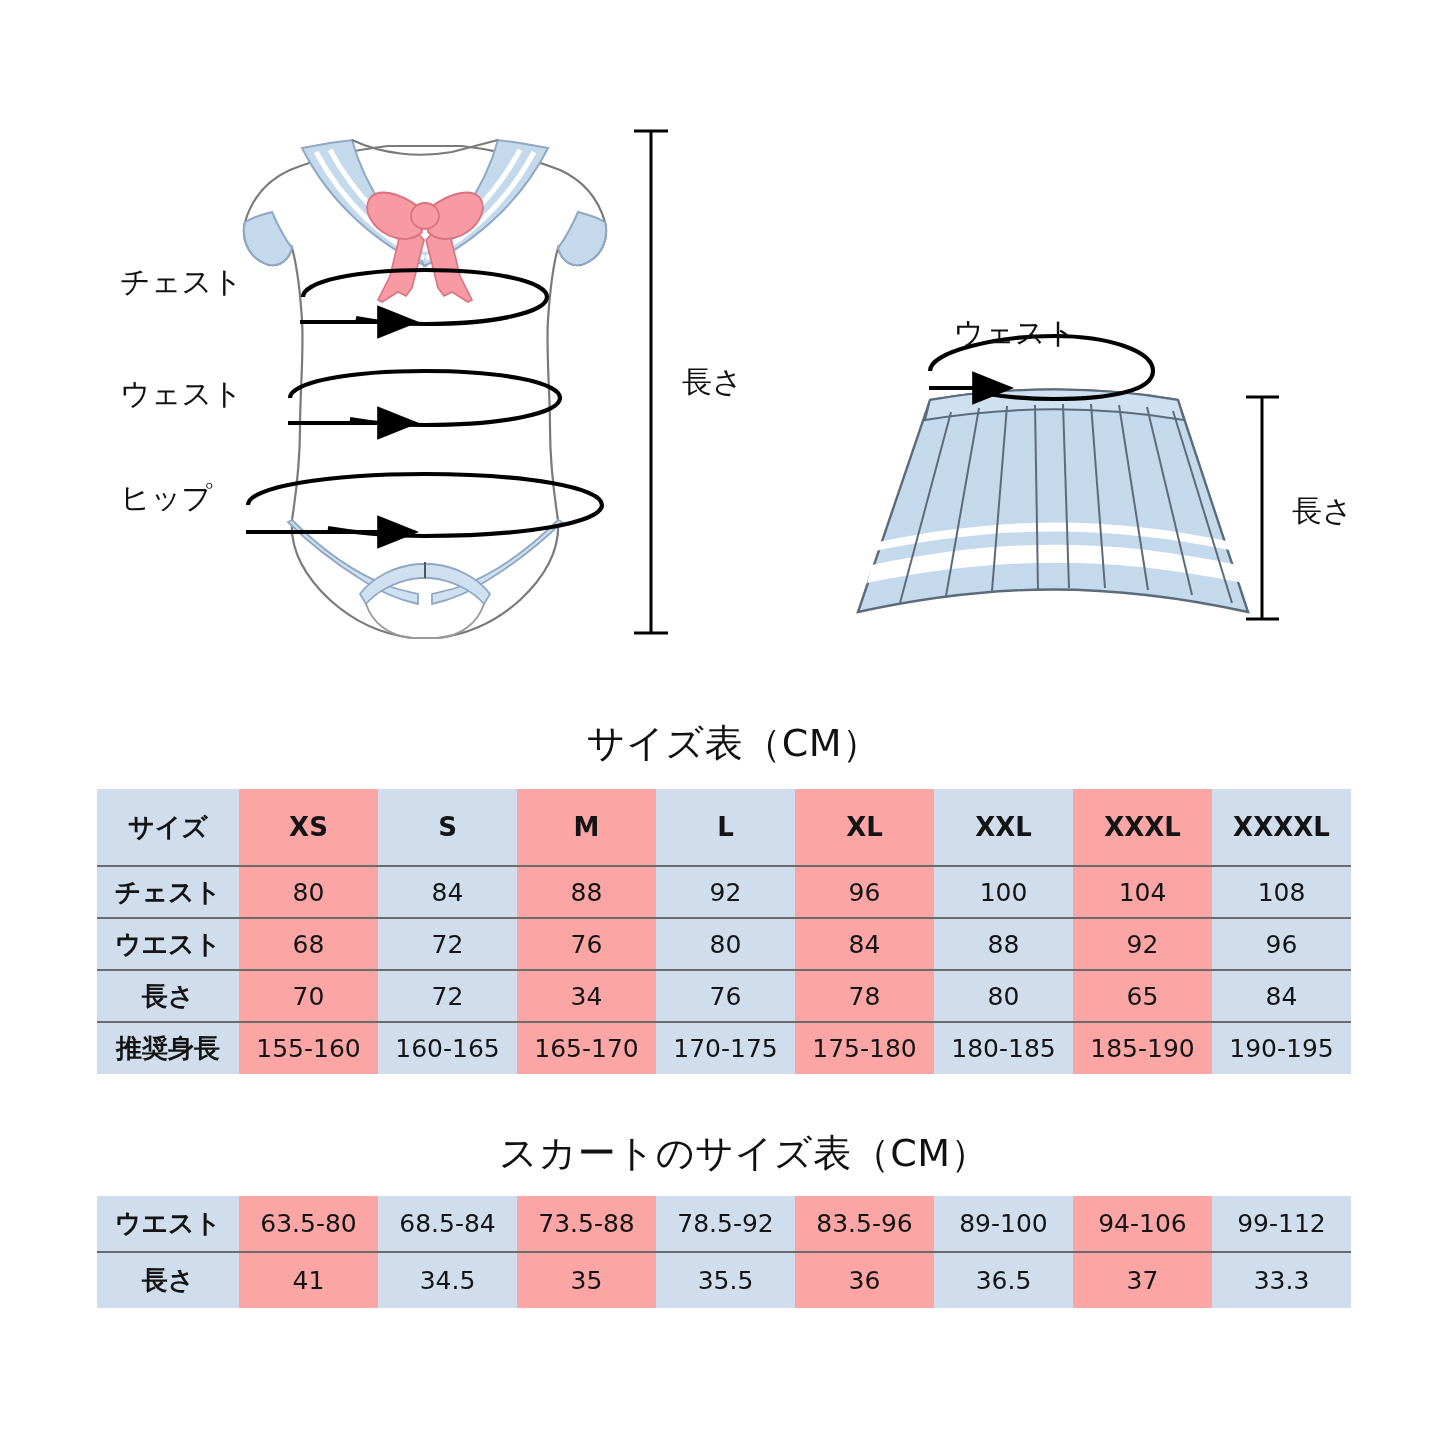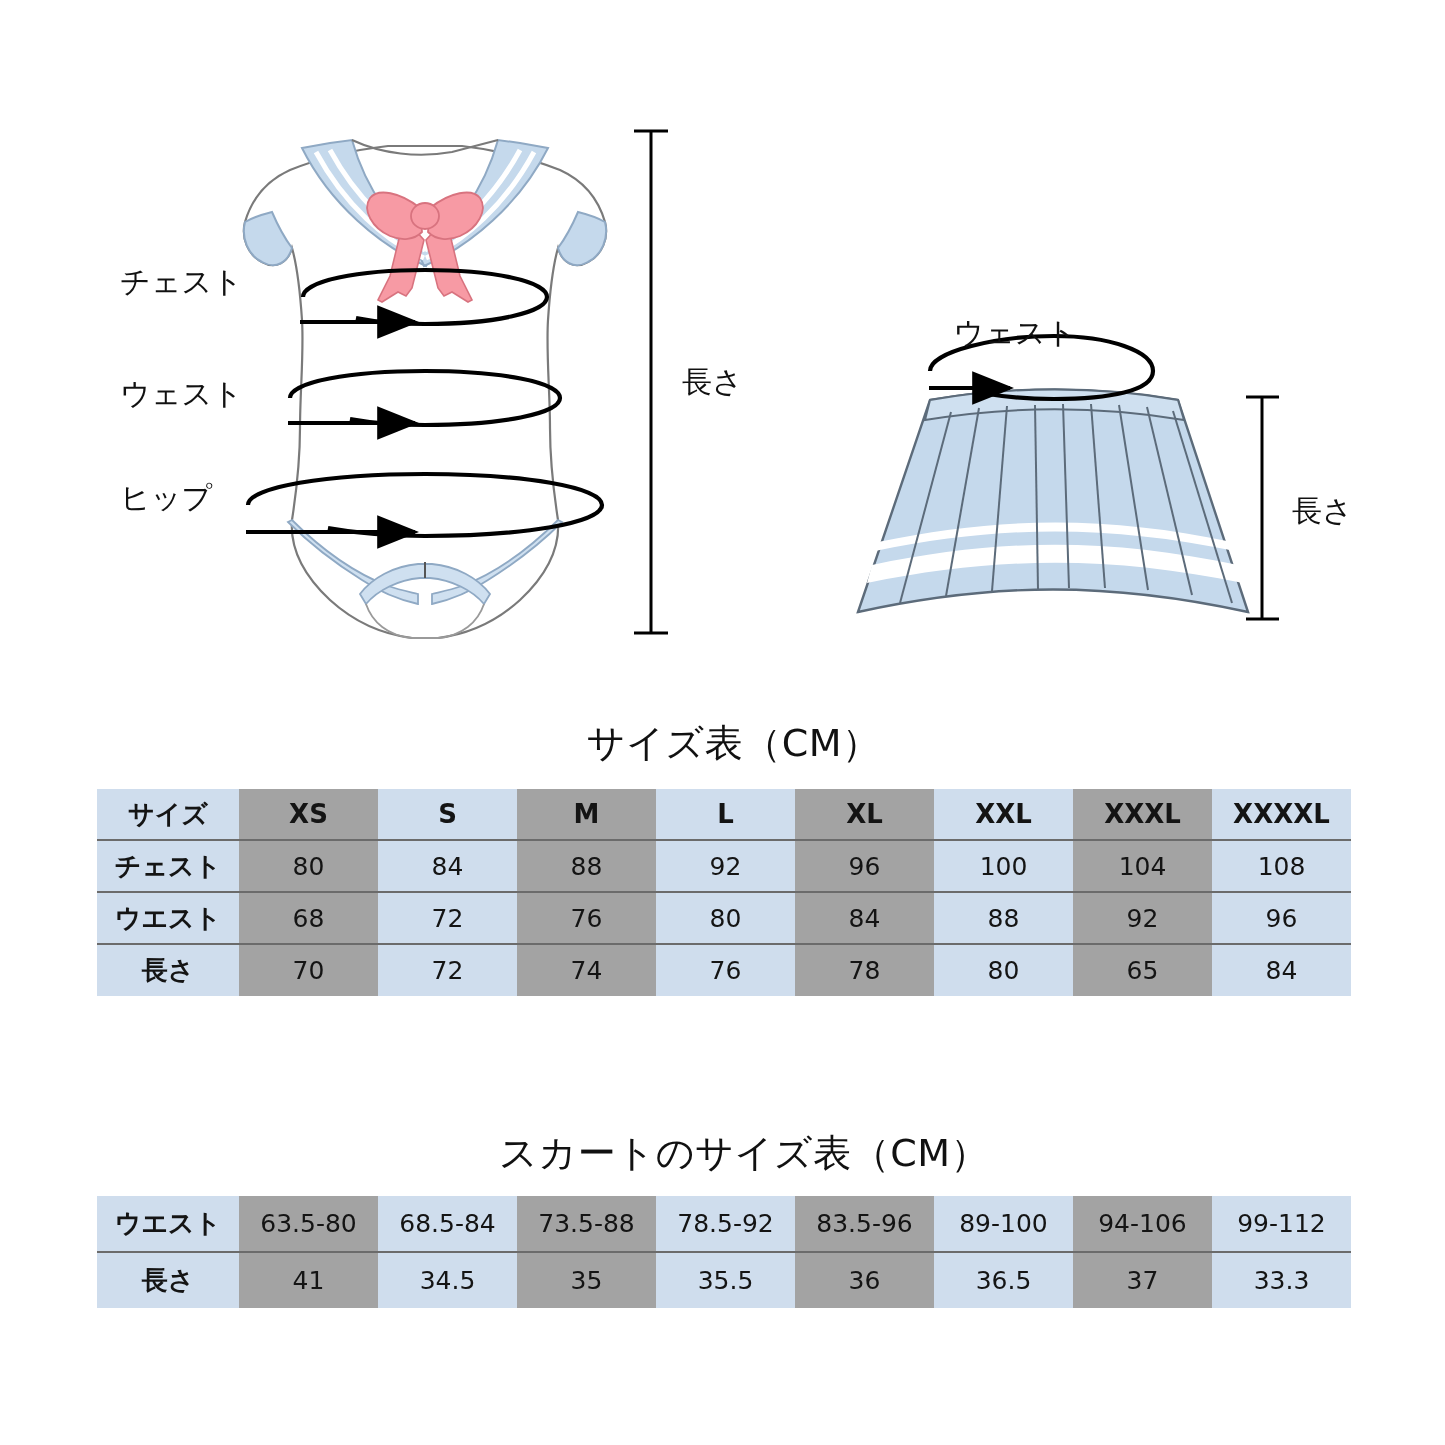--- a/index.html
+++ b/index.html
@@ -74,27 +74,27 @@
     color: #141414;
     padding: 0;
     height: 52px;
     white-space: nowrap;
   }
   .size-table col.c-label { width: 142px; }
   .size-table col.c-data  { width: 139px; }
 
   
   td.shade, th.shade { background: #cfdded; }
-  td.plain, th.plain { background: #a3a3a3; }
+  td.plain, th.plain { background: #fca5a5; }
 
   
   tr.header-row td, tr.header-row th {
     font-weight: 700;
     font-size: 26px;
-    height: 51px;
+    height: 77px;
   }
   tr.header-row td.rowlabel { font-weight: 700; }
 
   
   tr.sep td { border-top: 2px solid #6b6b6b; }
   tr.sep-thin td { border-top: 2px solid #6b6b6b; }
 
   td.rowlabel {
     font-weight: 700;
     font-size: 26px;
@@ -301,28 +301,39 @@
       <td class="shade">88</td>
       <td class="plain">92</td>
       <td class="shade">96</td>
     </tr>
 
 
     <tr class="sep">
       <td class="rowlabel shade">長さ</td>
       <td class="plain">70</td>
       <td class="shade">72</td>
-      <td class="plain">74</td>
+      <td class="plain">34</td>
       <td class="shade">76</td>
       <td class="plain">78</td>
       <td class="shade">80</td>
       <td class="plain">65</td>
       <td class="shade">84</td>
     </tr>
 
+    <tr class="sep">
+      <td class="rowlabel shade">推奨身長</td>
+      <td class="plain">155-160</td>
+      <td class="shade">160-165</td>
+      <td class="plain">165-170</td>
+      <td class="shade">170-175</td>
+      <td class="plain">175-180</td>
+      <td class="shade">180-185</td>
+      <td class="plain">185-190</td>
+      <td class="shade">190-195</td>
+    </tr>
   </tbody>
 </table>
 
 <table class="size-table" id="table-skirt">
   <colgroup>
     <col class="c-label">
       <col class="c-data">
       <col class="c-data">
       <col class="c-data">
       <col class="c-data">

